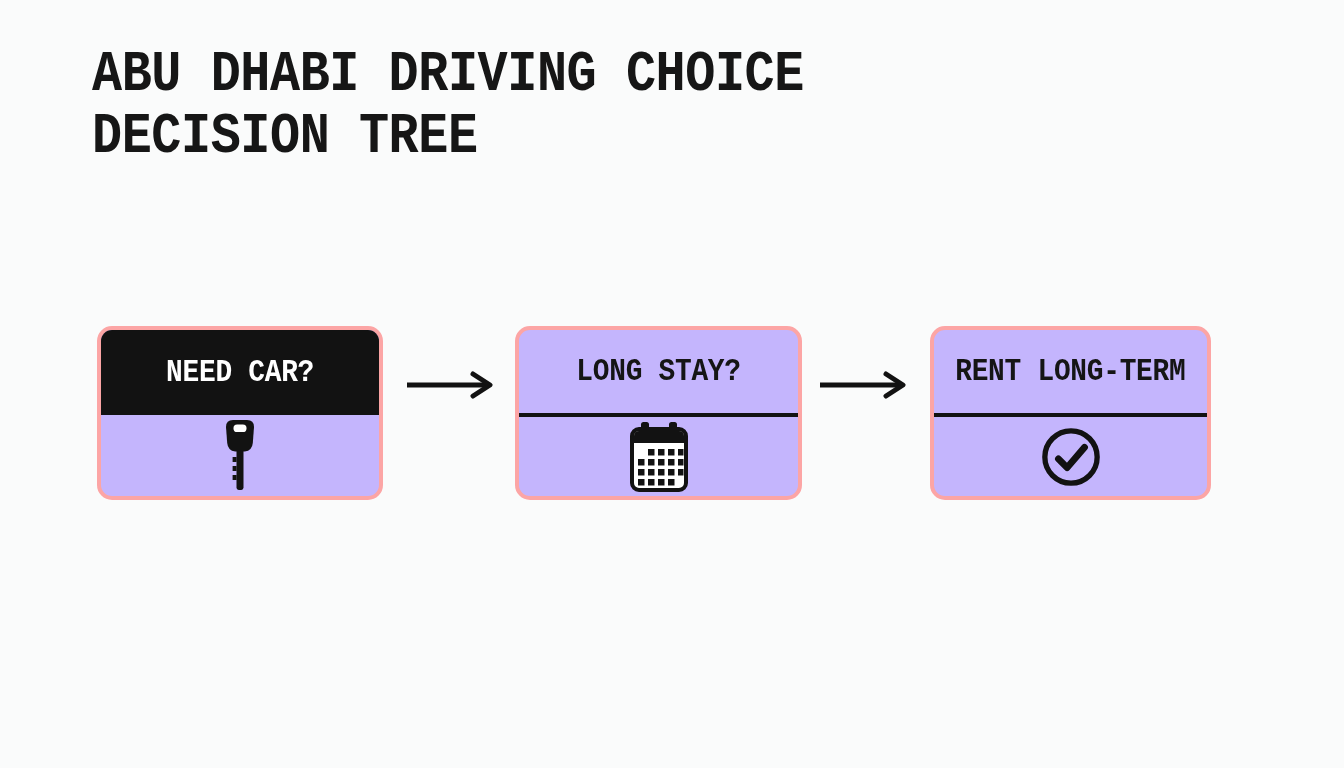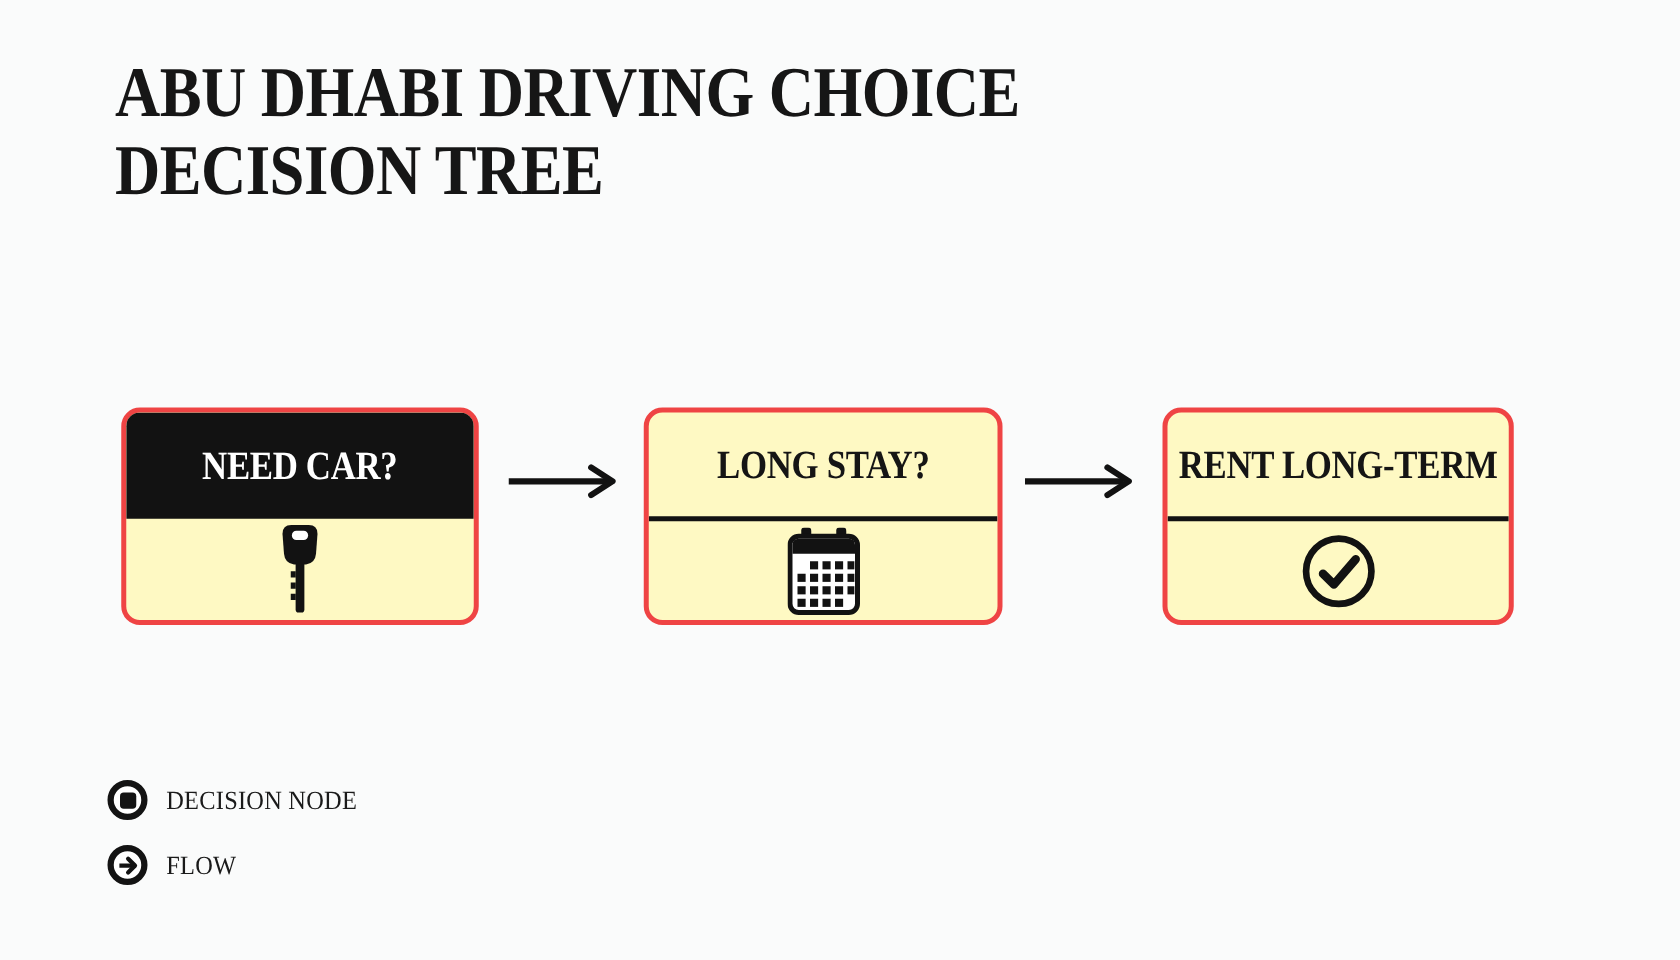--- a/index.html
+++ b/index.html
@@ -1,21 +1,21 @@
 <!DOCTYPE html>
 <html><head>
 <meta charset="utf-8">
 <style>
   html, body { margin: 0; padding: 0; }
   .canvas {
     position: relative;
     width: 1344px;
     height: 768px;
     background: #fafbfb;
-    font-family: Liberation Serif, serif;
+    font-family: Liberation Mono, monospace;
     color: #141414;
     overflow: hidden;
   }
 
   
   .title {
     position: absolute;
     left: 92px;
     top: 44px;
     font-size: 57px;
@@ -26,22 +26,22 @@
     transform: scaleX(0.88);
     transform-origin: left top;
     white-space: nowrap;
   }
 
   
   .node {
     position: absolute;
     top: 326px;
     height: 174px;
-    background: #fef9c3;
-    border: 4px solid #ef4444;
+    background: #c4b5fd;
+    border: 4px solid #fca5a5;
     border-radius: 15px;
     box-sizing: border-box;
     overflow: hidden;
     display: flex;
     flex-direction: column;
   }
   .node-header {
     display: flex;
     align-items: center;
     justify-content: center;
@@ -196,31 +196,14 @@
     <div class="node-body">
       <span>
         <svg class="icon-svg" width="62" height="62" viewBox="0 0 64 64">
           <circle cx="32" cy="32" r="27" fill="none" stroke="#121212" stroke-width="5.5"></circle>
           <path d="M19,34 l9,9 l18,-21" fill="none" stroke="#121212" stroke-width="7" stroke-linecap="round" stroke-linejoin="round"></path>
         </svg>
       </span>
     </div>
   </div>
 
-  <div class="legend">
-    <div class="legend-row">
-      <span class="legend-glyph">
-          <span class="sq"></span>
-        </span>
-      <span class="legend-label">DECISION NODE</span>
-    </div>
-    <div class="legend-row">
-      <span class="legend-glyph">
-        <svg class="icon-svg" width="17" height="17" viewBox="0 0 17 17">
-          <line x1="1.5" y1="8.5" x2="12" y2="8.5" stroke="#131313" stroke-width="3.4"></line>
-          <polyline points="8.5,3 14,8.5 8.5,14" fill="none" stroke="#131313" stroke-width="3.4" stroke-linecap="round" stroke-linejoin="round"></polyline>
-        </svg>
-      </span>
-      <span class="legend-label">FLOW</span>
-    </div>
-  </div>
 
 </div>
 
 </body></html>

